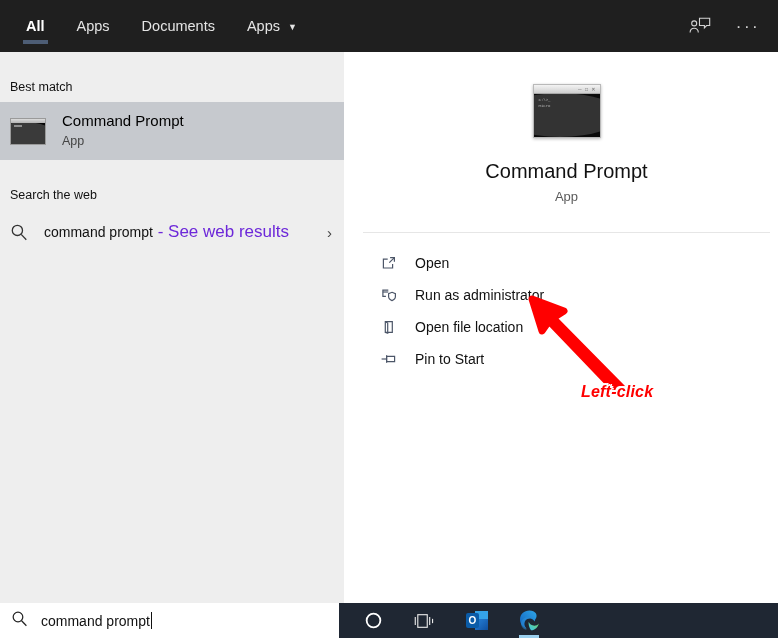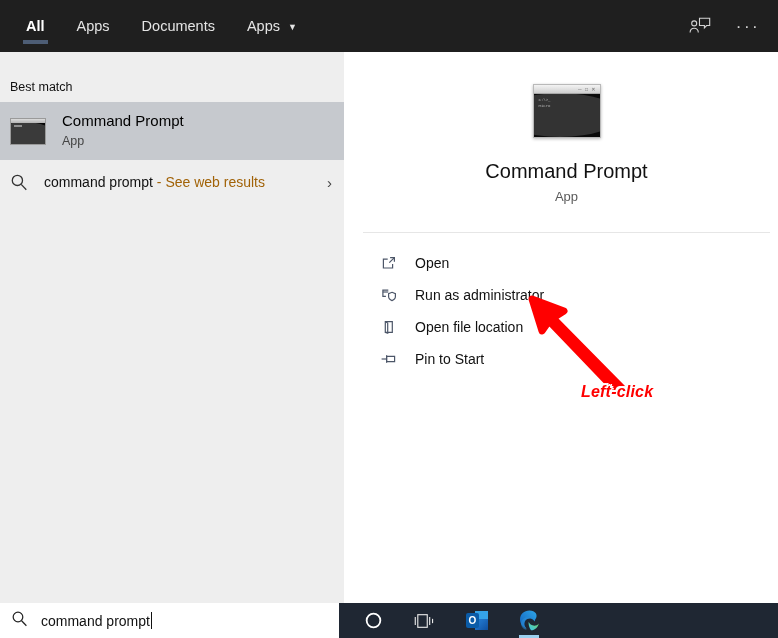--- a/index.html
+++ b/index.html
@@ -125,21 +125,21 @@
 
   .web-row {
     display: flex;
     align-items: center;
     height: 44px;
     padding: 0 12px 0 10px;
     cursor: default;
   }
   .web-icon { width: 26px; flex: 0 0 auto; display:flex; align-items:center; justify-content:flex-start; }
   .web-label { font-size: 14px; color: #111; margin-left: 8px; white-space: nowrap; }
-  .web-label .muted { color: #a16207; font-size: 14px; }
+  .web-label .muted { color: #6d28d9; font-size: 17px; }
   .web-chev { margin-left: auto; color: #444; font-size: 15px; }
 
   
   .rightpanel {
     position: absolute;
     left: 355px; top: 52px;
     width: 423px; height: 551px;
     background: #ffffff;
   }
   .hero {
@@ -329,20 +329,21 @@
         <div class="swoosh"></div>
         <div class="bar"></div>
         <div class="tick"></div>
       </div>
       <div class="result-text">
         <div class="result-title">Command Prompt</div>
         <div class="result-sub">App</div>
       </div>
     </div>
 
+    <div class="section-head">Search the web</div>
 
     <div class="web-row">
       <div class="web-icon">
         <svg width="18" height="18" viewBox="0 0 18 18" fill="none" stroke="#333" stroke-width="1.3">
           <circle cx="7.4" cy="7.4" r="5.1"></circle>
           <line x1="11.2" y1="11.4" x2="16.3" y2="16.7"></line>
         </svg>
       </div>
       <div class="web-label">
         <span>command prompt</span><span class="muted"> - See web results</span>

